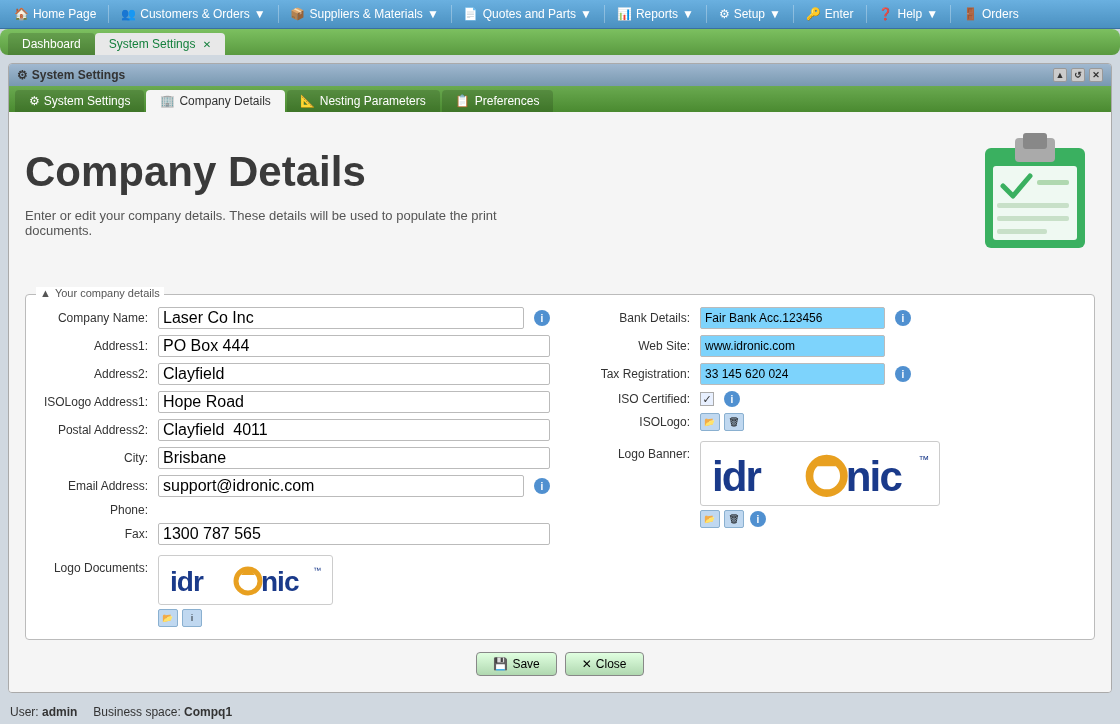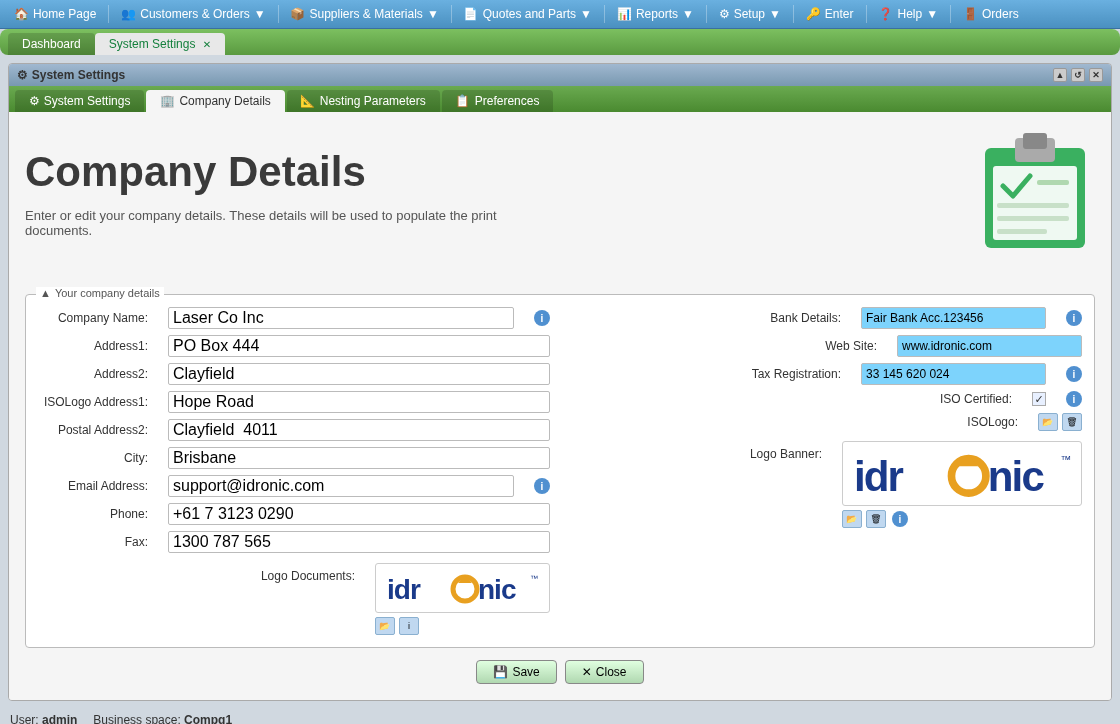--- a/index.html
+++ b/index.html
@@ -161,22 +161,21 @@
       gap: 0 20px;
     }
     .form-left, .form-right {
       display: flex;
       flex-direction: column;
       gap: 6px;
     }
     .form-row {
       display: flex;
       align-items: center;
-      gap: 20px;
-      justify-content: flex-end;
+      gap: 10px;
     }
     .form-label {
       width: 110px;
       flex-shrink: 0;
       font-size: 12px;
       color: #333;
       text-align: right;
     }
     .form-label-right {
       width: 120px;
@@ -465,21 +464,20 @@
             </div>
 
             <div class="form-row">
               <label class="form-label">Email Address:</label>
               <input class="form-input" value="support@idronic.com" style="">
               <div class="info-icon">i</div>
             </div>
 
             <div class="form-row">
               <label class="form-label">Phone:</label>
-              <input class="form-input" value="+61 7 3123 0290" style="">
             </div>
 
             <div class="form-row">
               <label class="form-label">Fax:</label>
               <input class="form-input" value="1300 787 565" style="">
             </div>
 
             <div class="form-row" style="align-items:flex-start; margin-top:4px;">
               <label class="form-label" style="margin-top:6px;">Logo Documents:</label>
               <div style="display:flex; flex-direction:column; gap:4px;">

